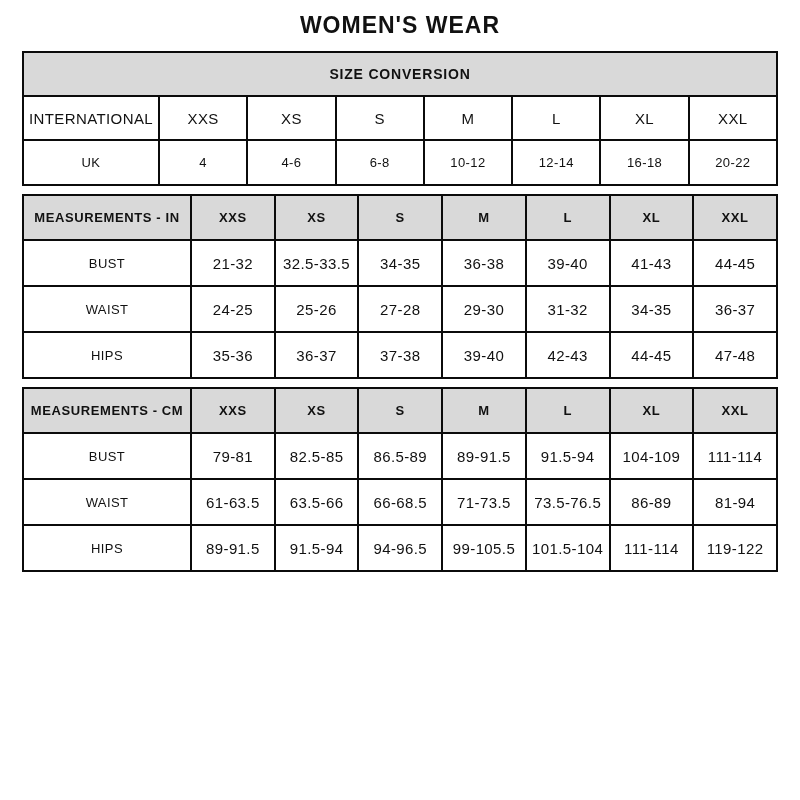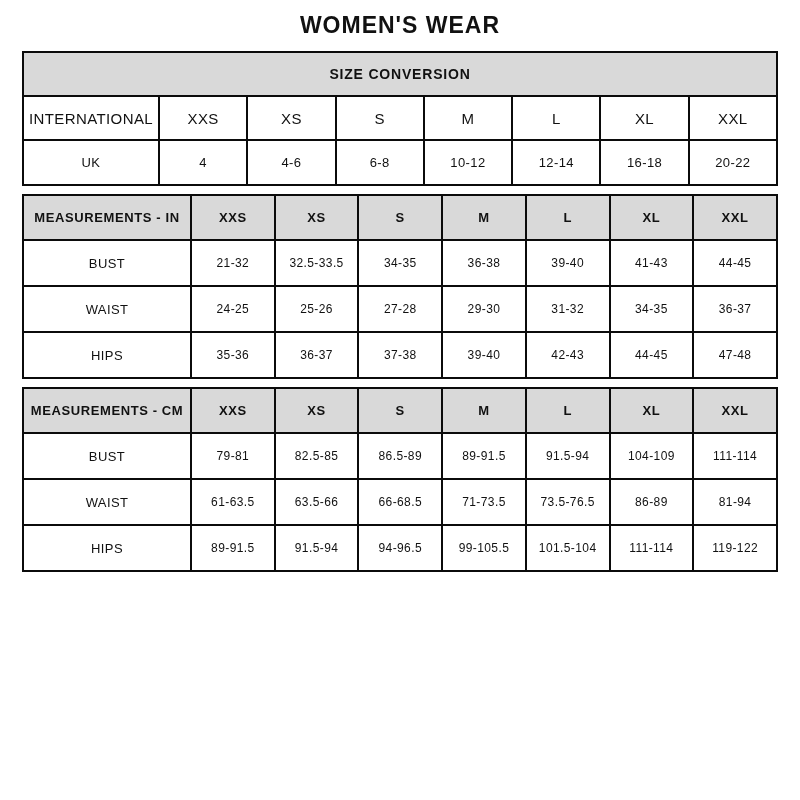--- a/index.html
+++ b/index.html
@@ -52,21 +52,21 @@
   
   .meas-tbl { margin-top: 8px; }
   .meas-tbl col.first { width: 168px; }
   .meas-tbl .cols-row th {
     background: #d9d9d9;
     height: 45px;
     font-size: 13px;
     font-weight: 700;
     letter-spacing: 0.6px;
   }
-  .meas-tbl td { height: 46px; font-size: 12px; font-weight: 400; }
+  .meas-tbl td { height: 46px; font-size: 15px; font-weight: 400; }
   .meas-tbl td.row-label { font-size: 13px; }
 </style>
 </head>
 <body>
 
 <div class="page">
 
   <h1 class="title">WOMEN'S WEAR</h1>
 
   <table class="size-tbl">

